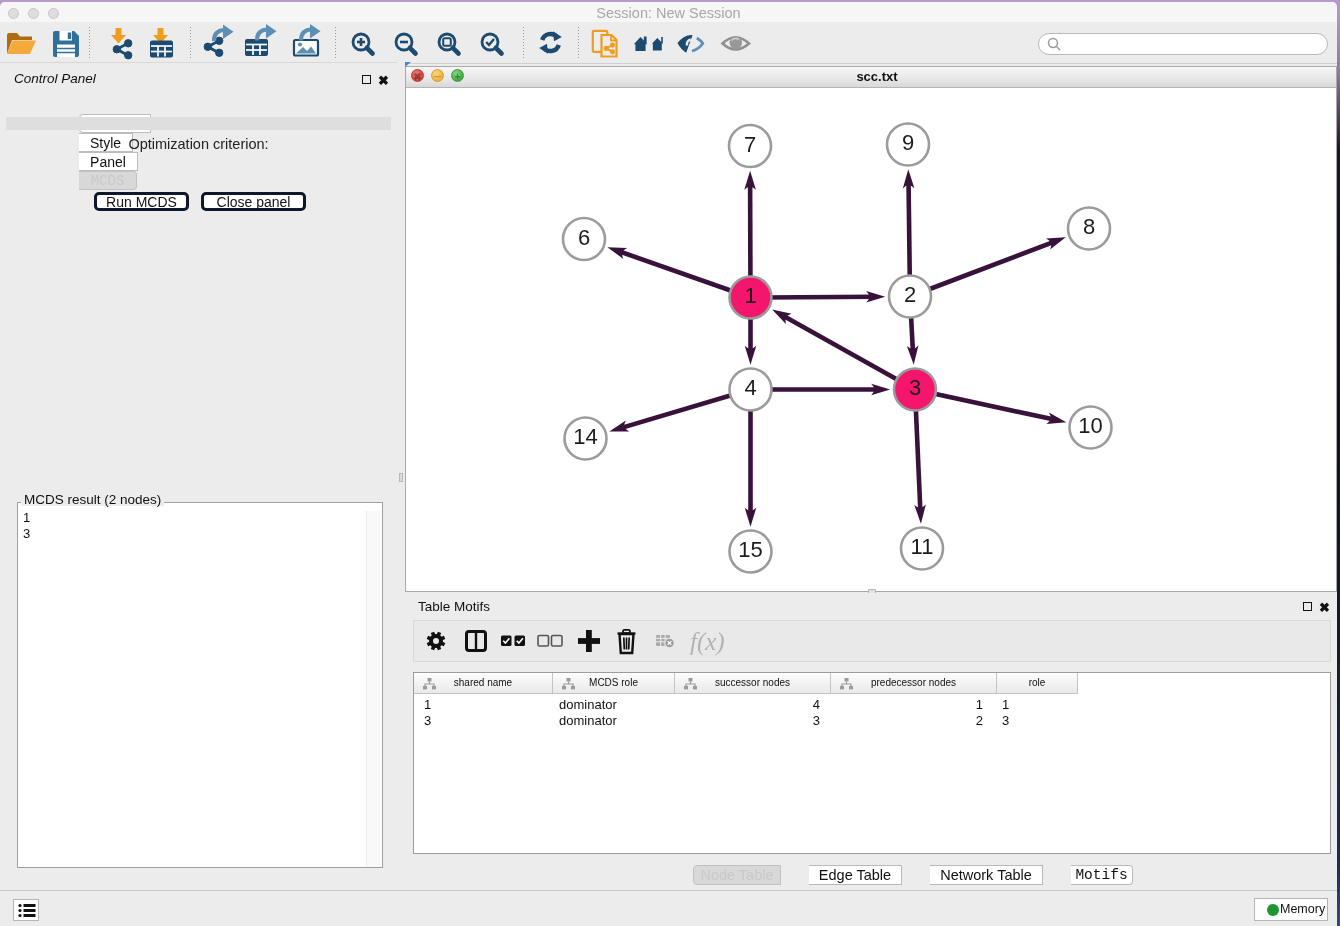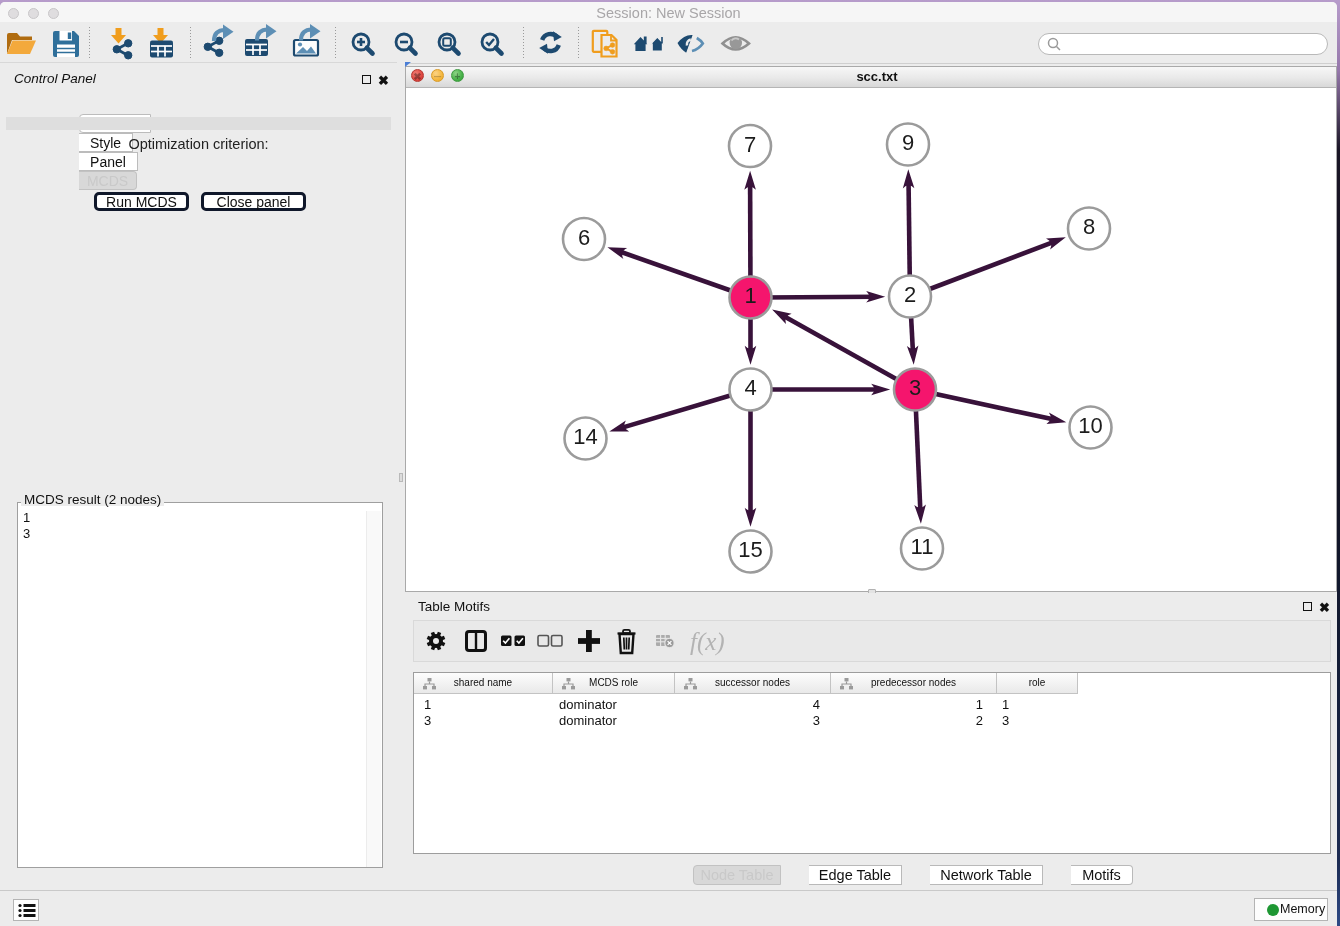--- a/index.html
+++ b/index.html
@@ -20,21 +20,21 @@
  background-image:linear-gradient(#9a9a9a 33%,rgba(0,0,0,0) 0%);background-size:1px 3px;}
 #search{position:absolute;left:1038px;top:11px;width:290px;height:22px;background:#fff;
  border:1px solid #b9b9b9;border-radius:11px;}
 
 #cpanel{position:absolute;left:0;top:60px;width:397px;height:828px;background:#ececec;border-top:1px solid #d8d8d8;}
 #cpanel .hdr{position:absolute;left:14px;top:9px;font-size:13.5px;color:#111;line-height:13px;font-style:italic;}
 .tabs{position:absolute;display:flex;}
 .tab{height:19px;border:1px solid #bcbcbc;border-left:none;background:#fff;
  font-size:14px;color:#111;text-align:center;line-height:19px;}
 .tab.first{border-left:1px solid #bcbcbc;border-radius:4px 0 0 4px;}
-.tab.last{border-radius:0 4px 4px 0;}
+.tab.last{border-radius:0 4px 4px 0;font-family:Liberation Mono, monospace;}
 .tab.dis{background:#d8d8d8;color:#c9c9c9;border-color:#c2c2c2;}
 #optlabel{position:absolute;left:0;top:74px;width:397px;text-align:center;font-size:14.5px;color:#222;line-height:14px;}
 #optsel{position:absolute;left:44px;top:96px;width:310px;height:19px;background:#fff;
  border:1px solid #ababab;border-radius:5px;font-size:14.5px;color:#111;line-height:17px;padding-left:12px;}
 .btn{position:absolute;height:19px;background:#fff;border:3px solid #0f172a;border-radius:5px;
  font-size:14px;color:#111;text-align:center;line-height:14.5px;}
 #fieldset{position:absolute;left:17px;top:439px;width:366px;height:366px;border:1px solid #9f9f9f;background:#fff;}
 #fslegend{position:absolute;left:21px;top:430px;background:#ececec;font-size:13.5px;color:#111;padding:0 3px;line-height:13px;}
 #fstext{position:absolute;left:23px;top:447px;font-size:13px;color:#111;line-height:16px;}
 #fssb{position:absolute;right:1px;top:8px;width:15px;height:356px;background:#f9f9f9;border-left:1px solid #ececec;}

